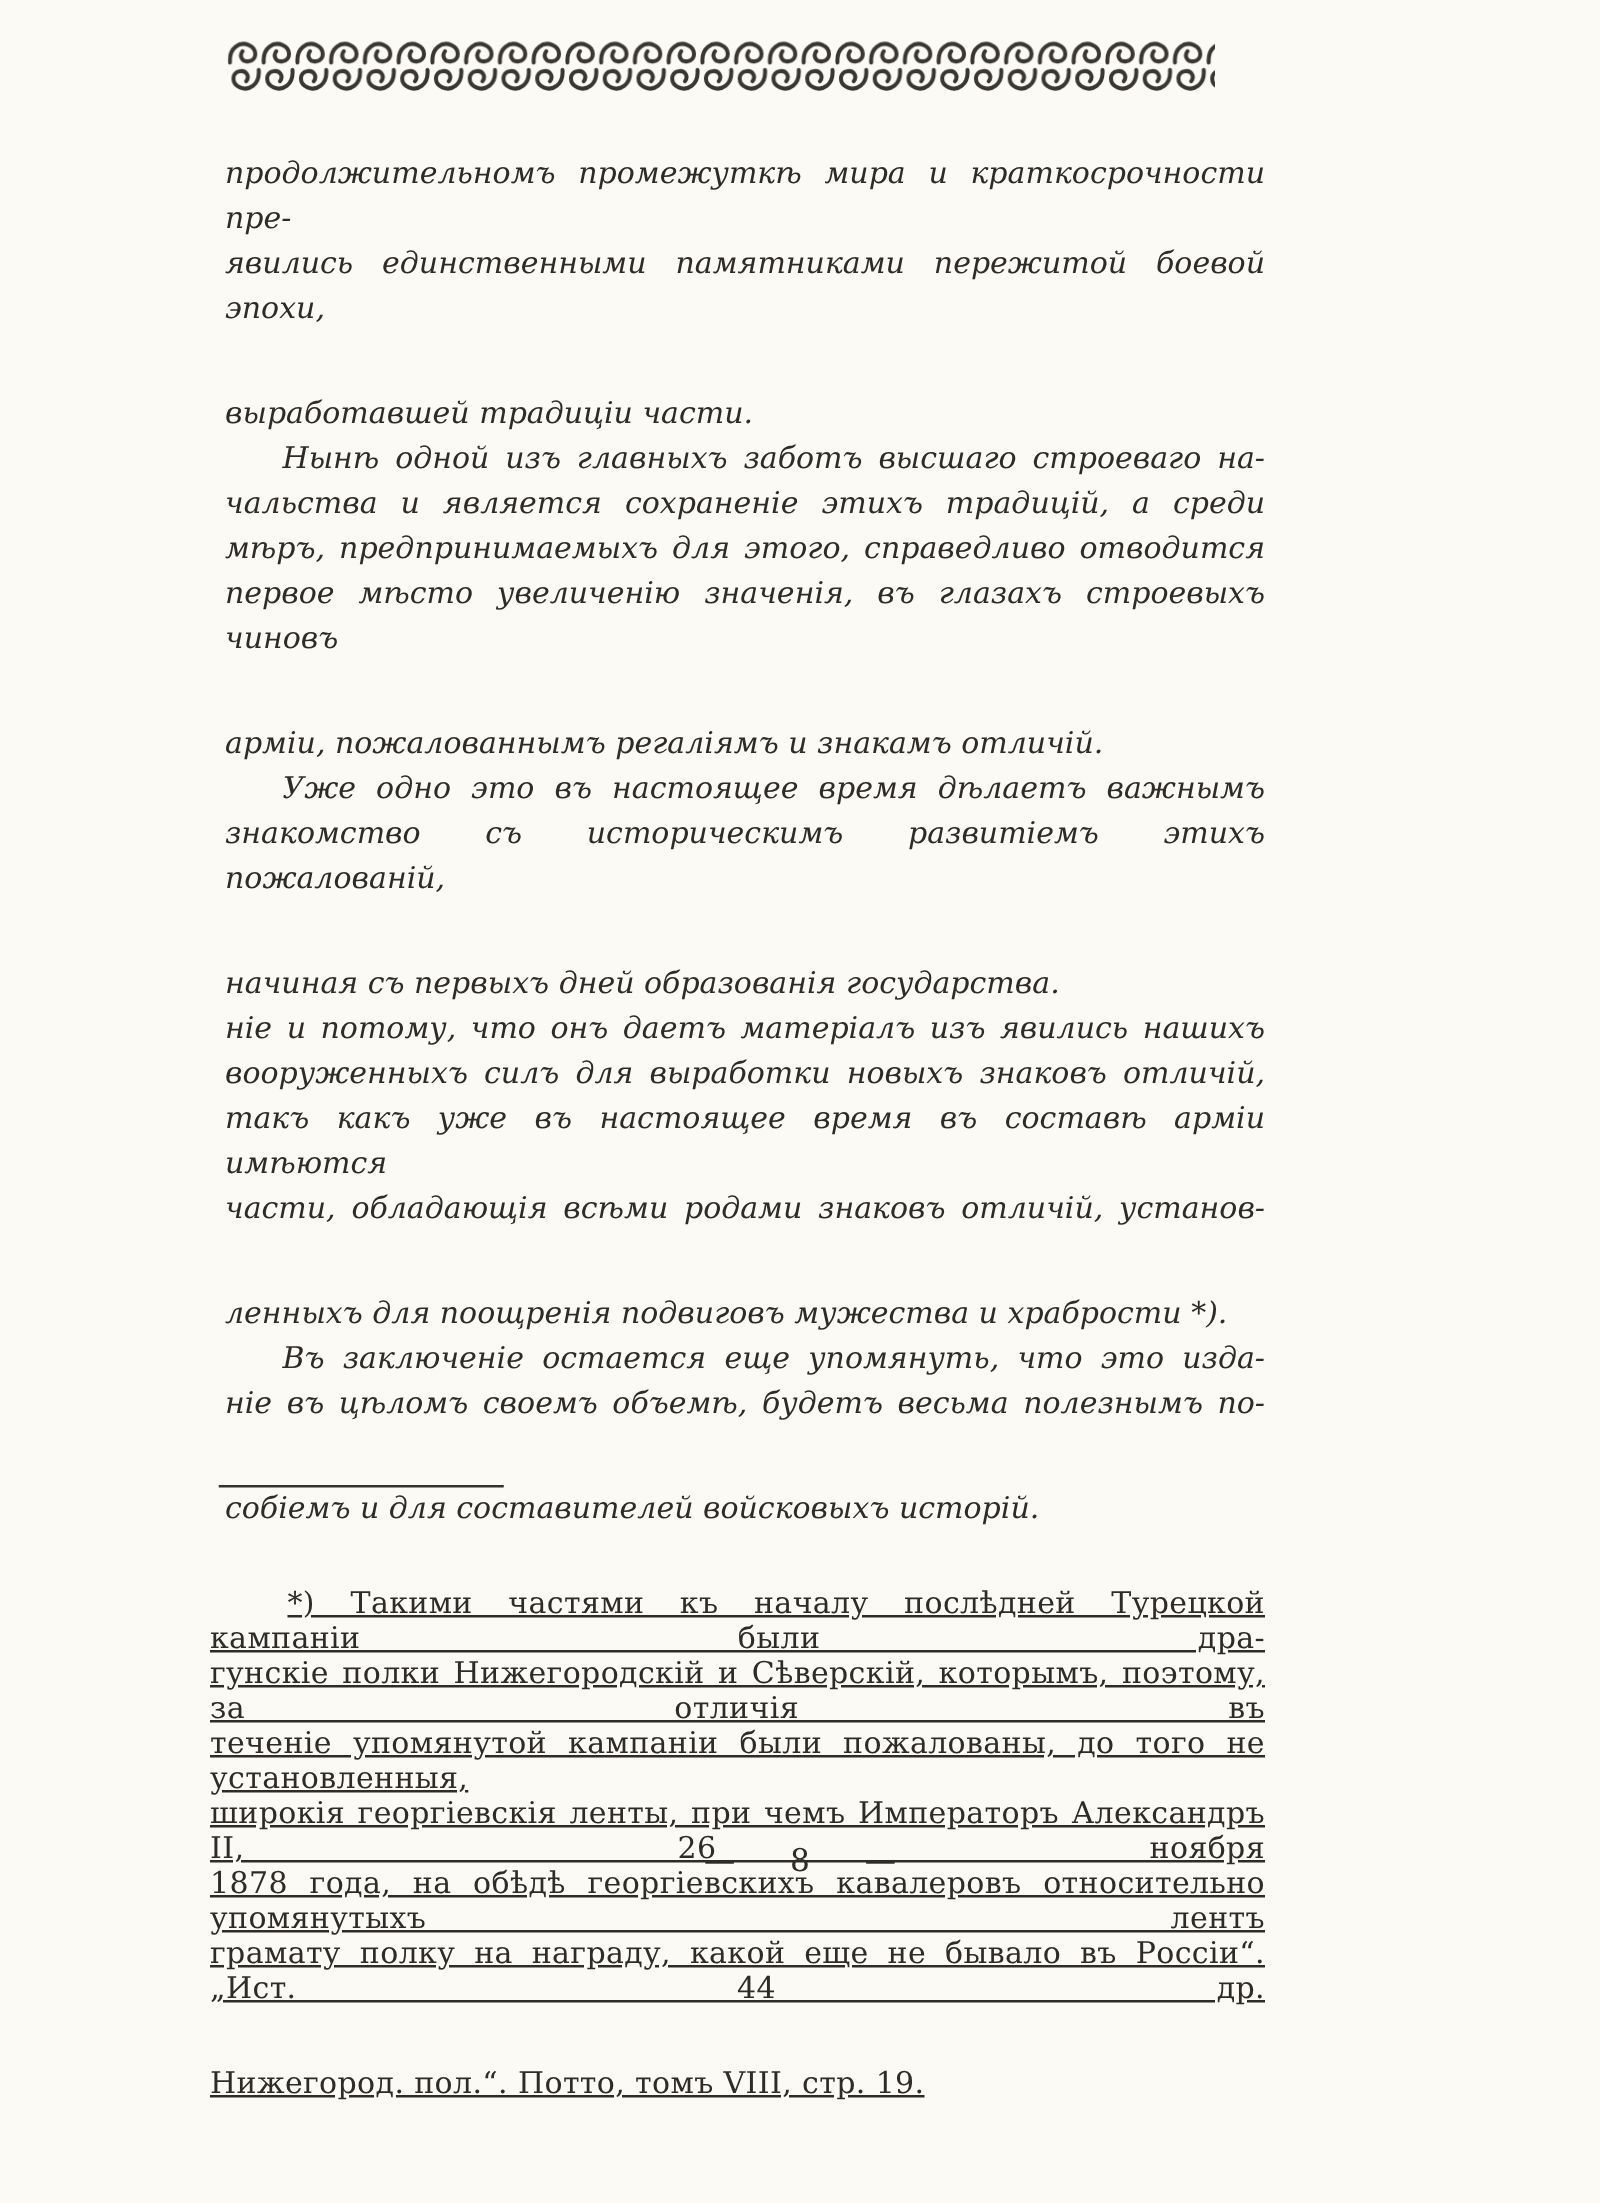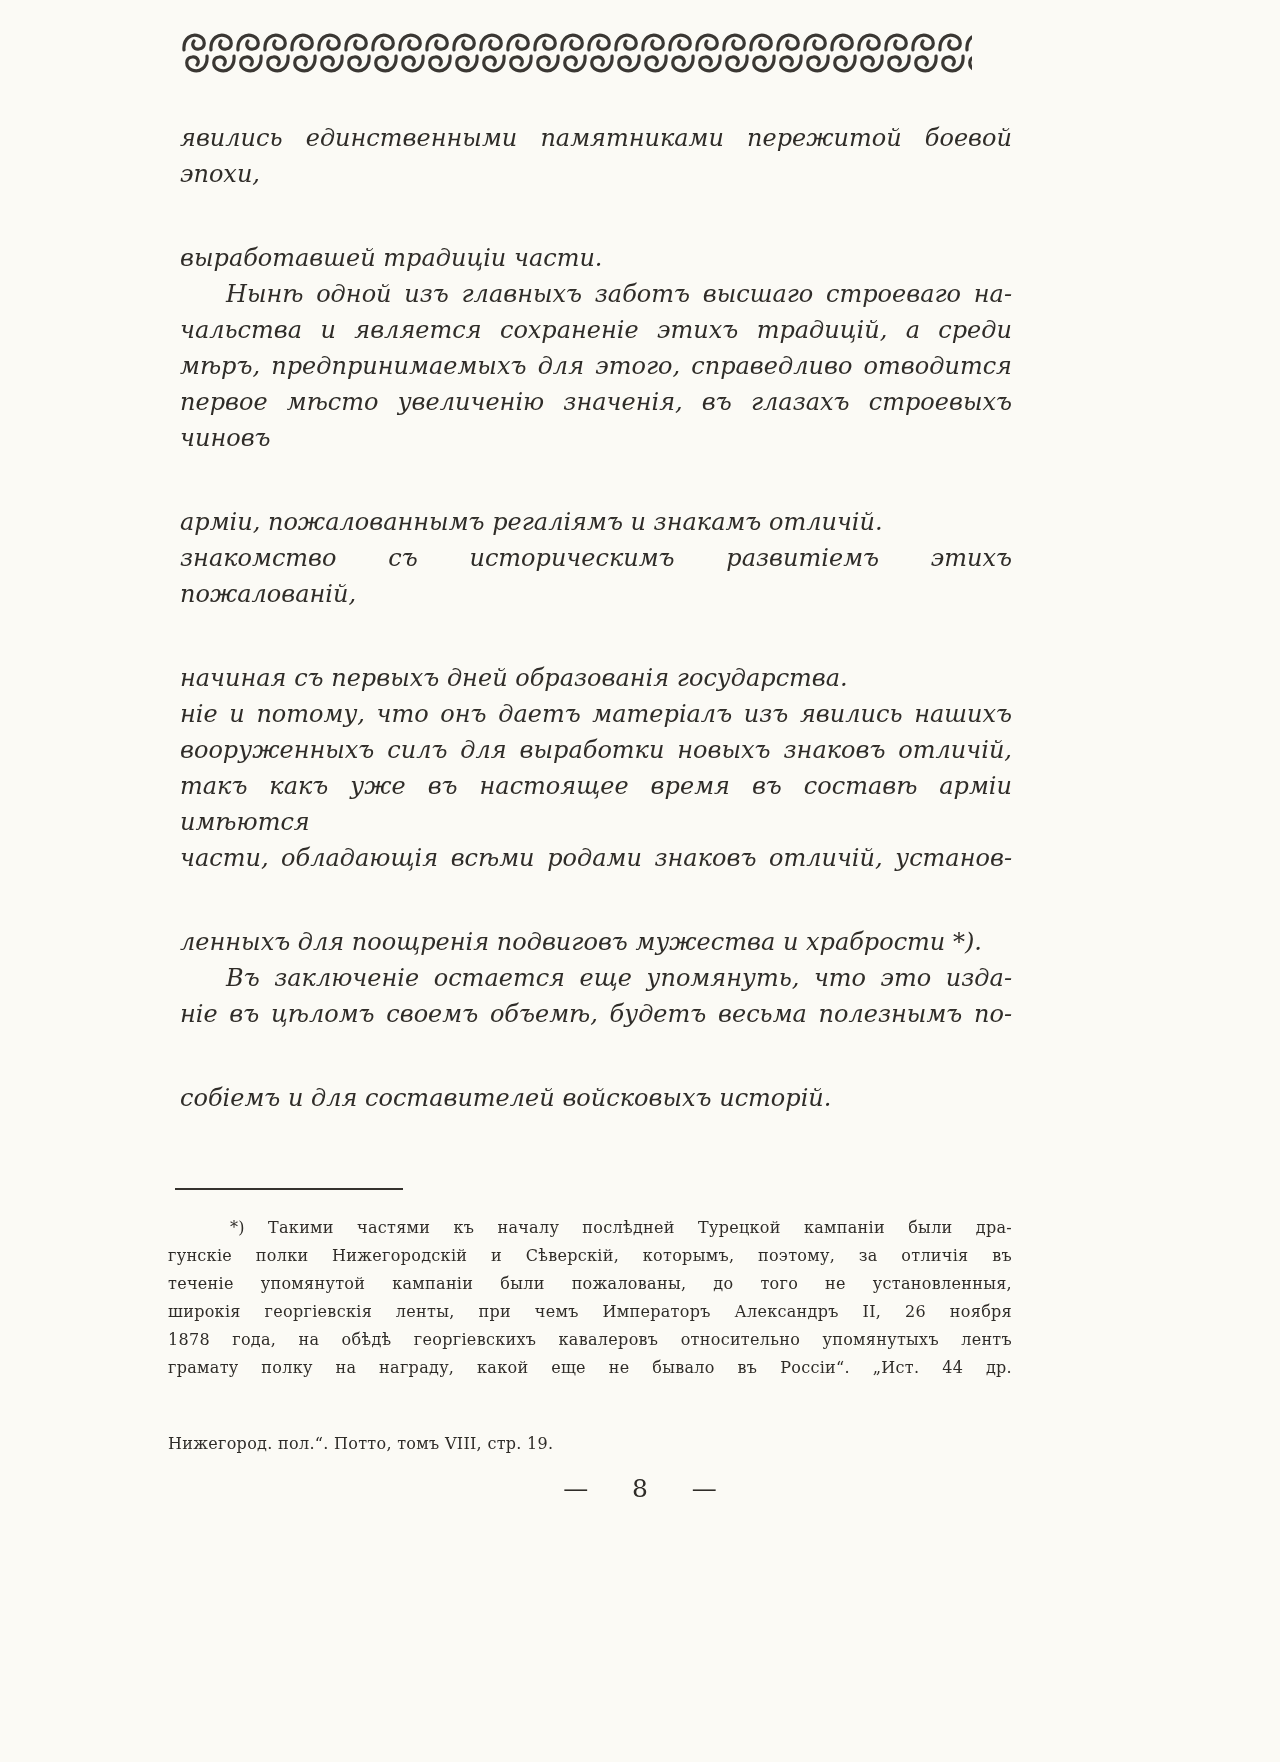--- a/index.html
+++ b/index.html
@@ -53,26 +53,27 @@
     position: absolute;
     left: 175px;
     top: 1188px;
     width: 228px;
     height: 2px;
     background: #35322e;
   }
   .footnote {
     position: absolute;
     left: 168px;
-    top: 1214px;
+    top: 1268px;
     width: 844px;
     font-style: normal;
-    font-size: 16px;
+    font-size: 24px;
     line-height: 28px;
     letter-spacing: 0.3px;
+    text-decoration: underline;
   }
   .footnote .line.first {
     text-indent: 62px;
   }
   .page-number {
     position: absolute;
     left: 0;
     top: 1474px;
     width: 100%;
     text-align: center;
@@ -93,31 +94,33 @@
           <path d="M 2 20 C 1 8, 10 3, 17 6 C 24 9, 24 18, 17 19 C 12 20, 9 15, 12 11" fill="none" stroke="#3a3733" stroke-width="3.2" stroke-linecap="round"></path>
           <path d="M 25 26 C 26 38, 17 43, 10 40 C 3 37, 3 28, 10 27 C 15 26, 18 31, 15 35" fill="none" stroke="#3a3733" stroke-width="3.2" stroke-linecap="round"></path>
         </pattern>
       </defs>
       <rect width="790" height="46" fill="url(#orn)"></rect>
     </svg>
   </div>
 
   <div class="body-text" id="body">
       <div class="para">
+        <div class="line">продолжительномъ промежуткѣ мира и краткосрочности пре-</div>
         <div class="line">явились единственными памятниками пережитой боевой эпохи,</div>
         <div class="line last">выработавшей традиціи части.</div>
       </div>
       <div class="para">
         <div class="line first">Нынѣ одной изъ главныхъ заботъ высшаго строеваго на-</div>
         <div class="line">чальства и является сохраненіе этихъ традицій, а среди</div>
         <div class="line">мѣръ, предпринимаемыхъ для этого, справедливо отводится</div>
         <div class="line">первое мѣсто увеличенію значенія, въ глазахъ строевыхъ чиновъ</div>
         <div class="line last">арміи, пожалованнымъ регаліямъ и знакамъ отличій.</div>
       </div>
       <div class="para">
+        <div class="line first">Уже одно это въ настоящее время дѣлаетъ важнымъ</div>
         <div class="line">знакомство съ историческимъ развитіемъ этихъ пожалованій,</div>
         <div class="line last">начиная съ первыхъ дней образованія государства.</div>
       </div>
       <div class="para">
         <div class="line">ніе и потому, что онъ даетъ матеріалъ изъ явились нашихъ</div>
         <div class="line">вооруженныхъ силъ для выработки новыхъ знаковъ отличій,</div>
         <div class="line">такъ какъ уже въ настоящее время въ составѣ арміи имѣются</div>
         <div class="line">части, обладающія всѣми родами знаковъ отличій, установ-</div>
         <div class="line last">ленныхъ для поощренія подвиговъ мужества и храбрости *).</div>
       </div>

